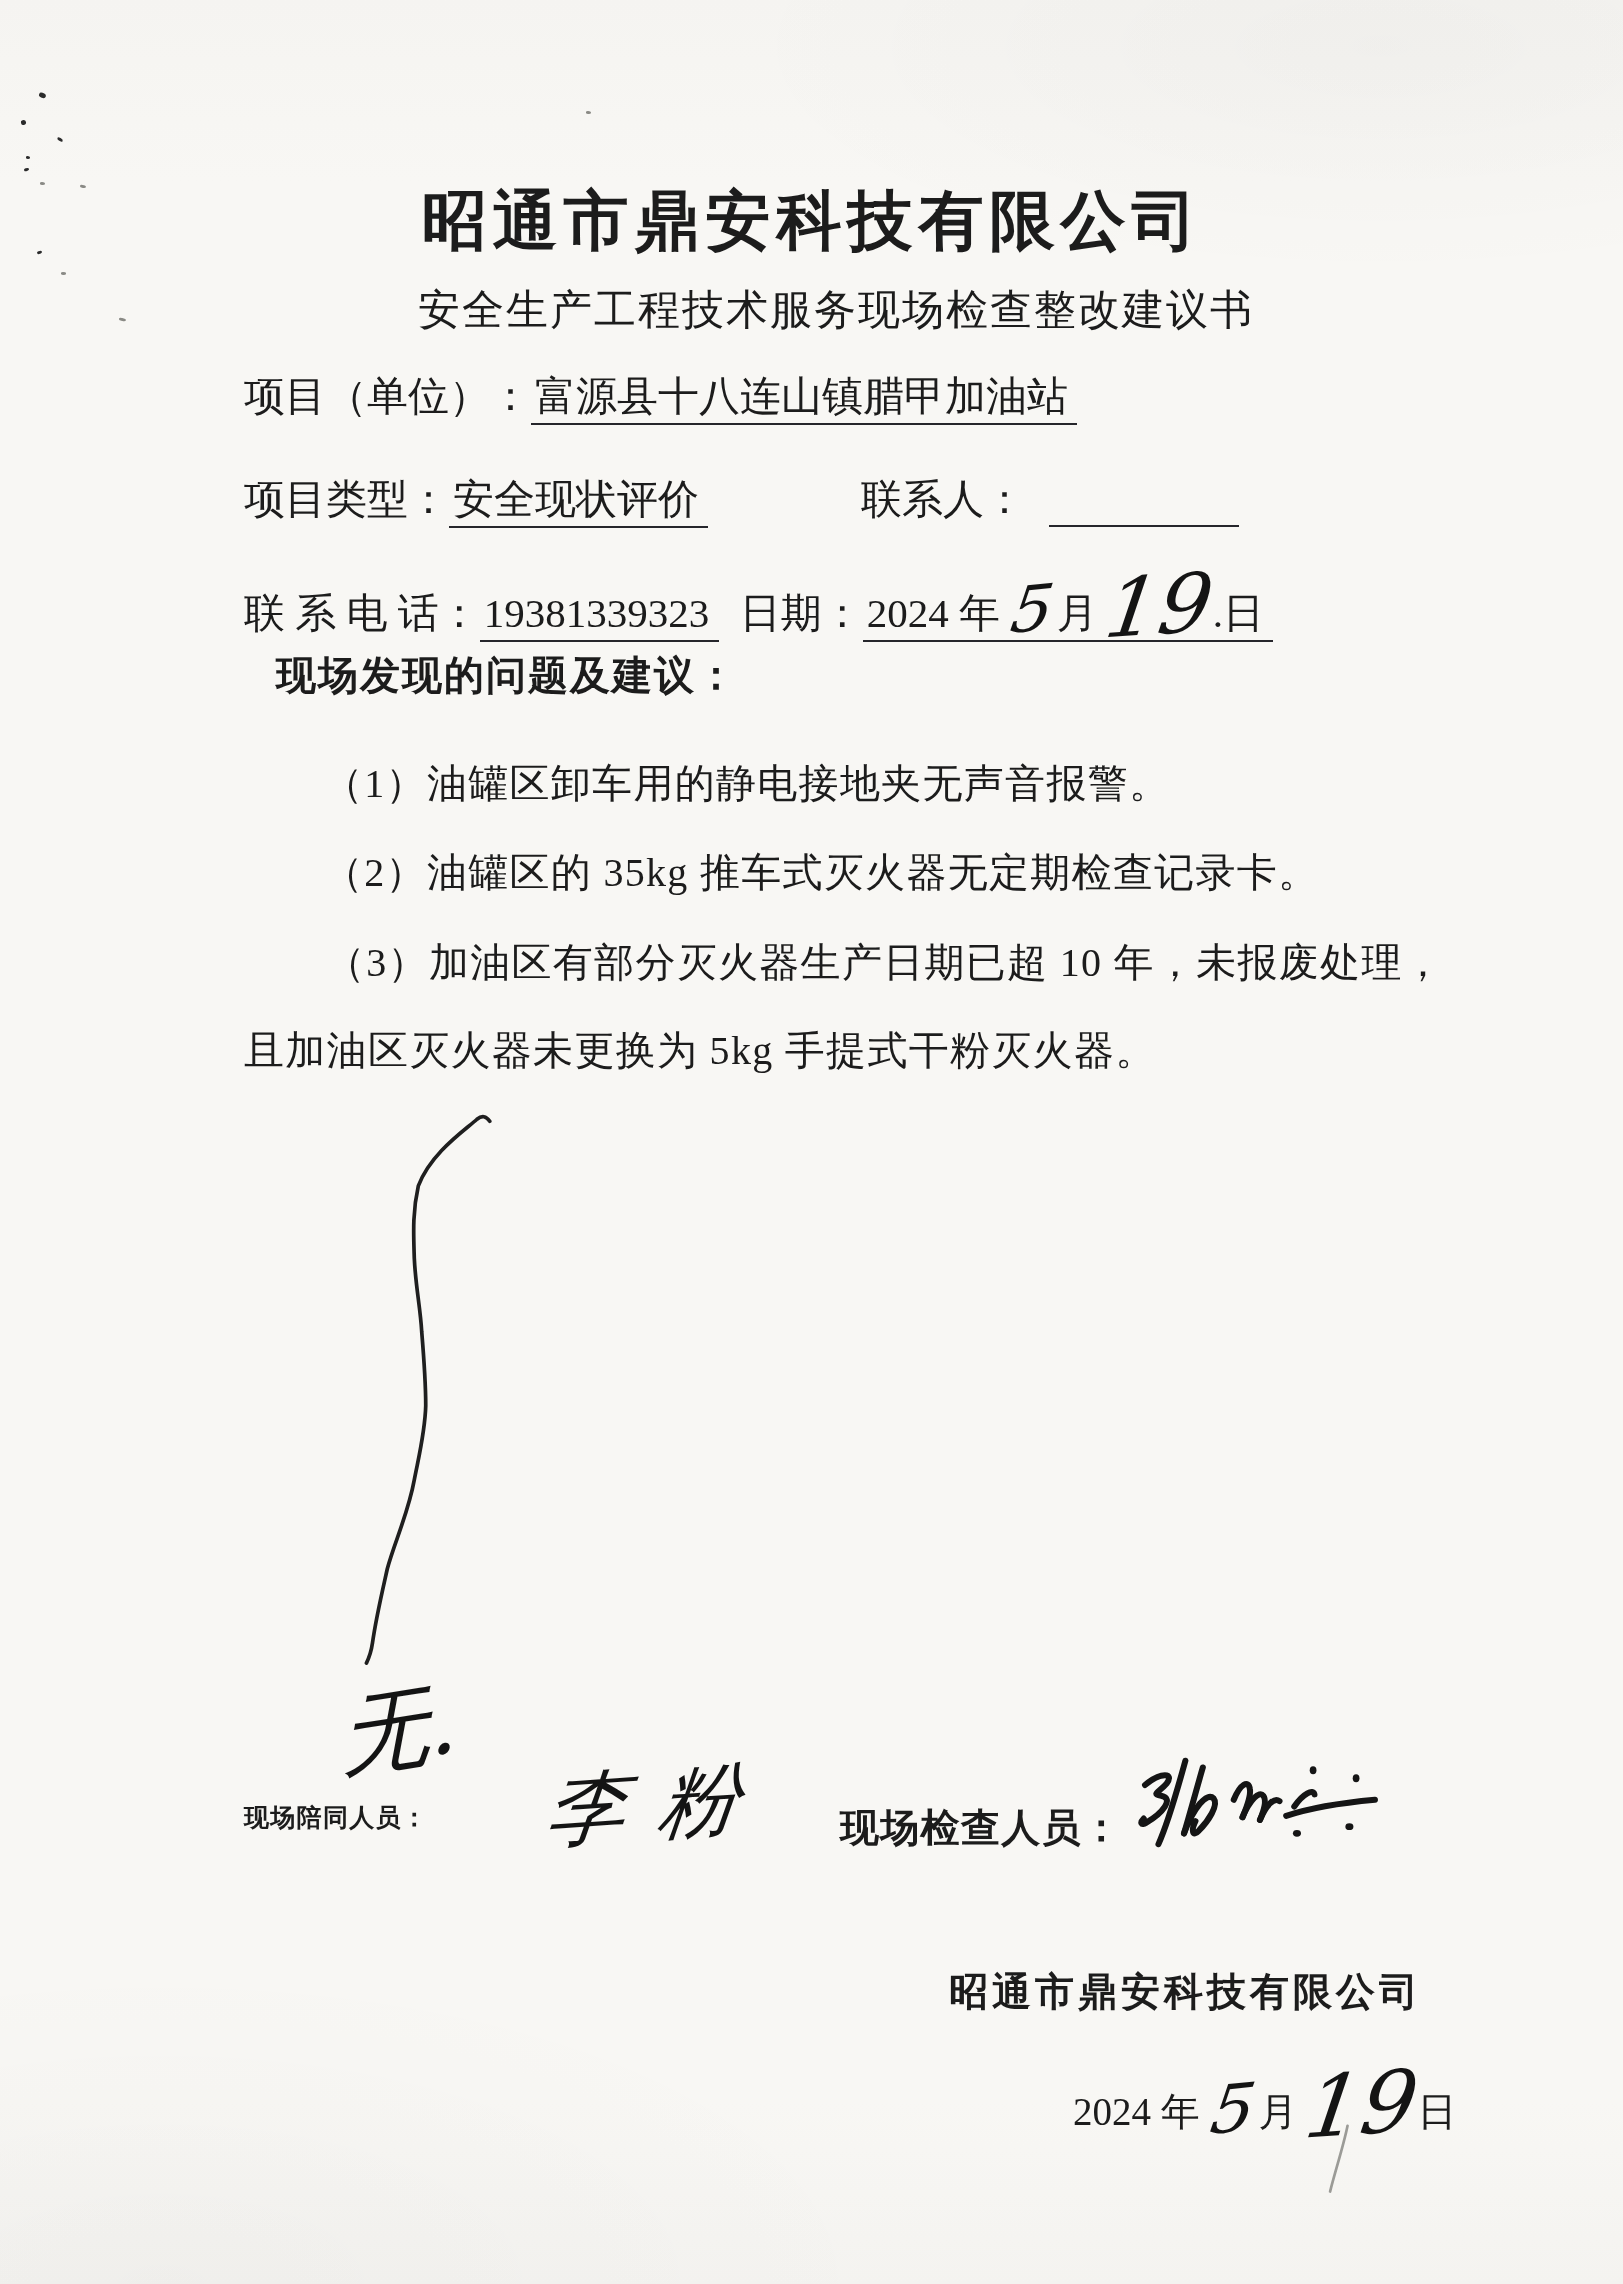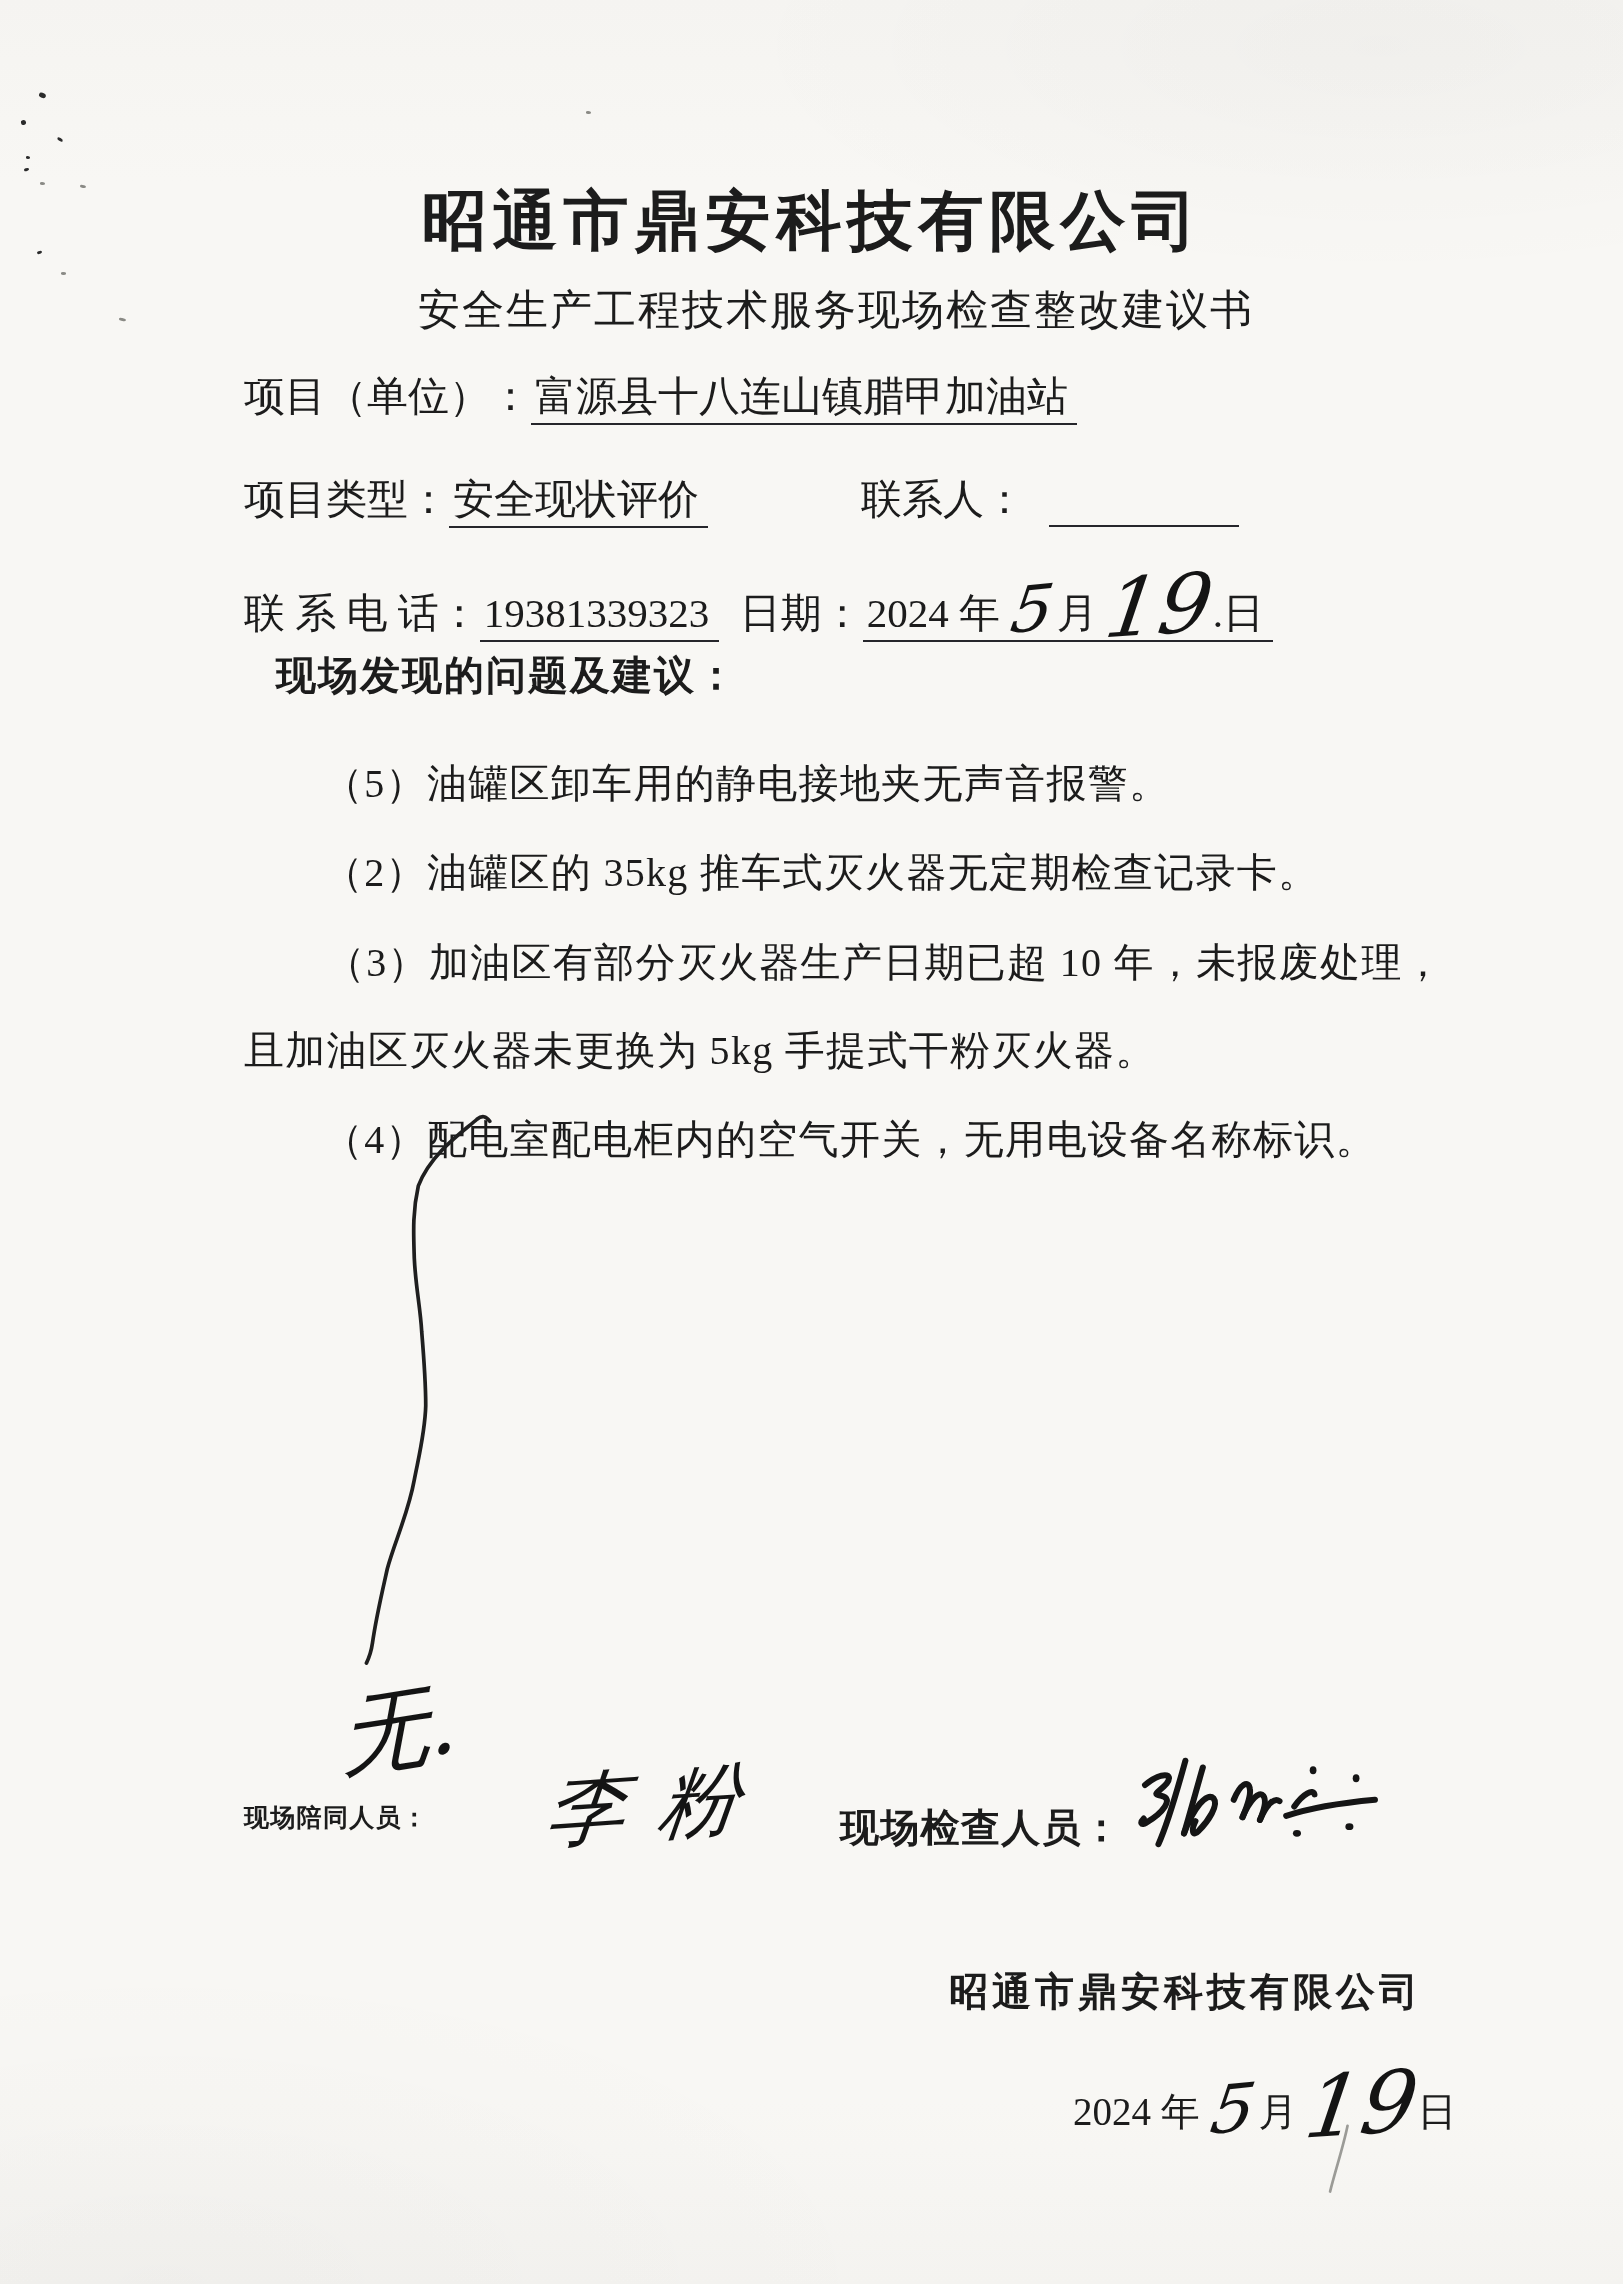--- a/index.html
+++ b/index.html
@@ -62,25 +62,24 @@
   <div class="abs fieldline serif" style="left:861px;top:472px;">
     <span>联系人：</span><span class="ublank" style="width:190px;margin-left:24px;"><span></span></span>
   </div>
 
   <div class="abs fieldline serif" style="left:244px;top:566px;">
     <span>联 系 电 话：</span><span class="u">19381339323</span>
     <span style="margin-left:10.8px;">日期：</span><span class="u"><span>2024 年</span><span class="hand hand5">5</span><span>月</span><span class="hand hand19">19</span><span>.</span><span>日</span></span>
   </div>
 
   <div class="abs sansb" style="left:244px;top:648px;font-size:40px;letter-spacing:2px;margin-left:32px;">现场发现的问题及建议：</div>
-  <div class="abs bodyline serif" style="left:323px;top:756px;">（5）油罐区卸车用的静电接地夹无声音报警。</div>
+  <div class="abs bodyline serif" style="left:323px;top:756px;">（1）油罐区卸车用的静电接地夹无声音报警。</div>
   <div class="abs bodyline serif" style="left:323px;top:845px;">（2）油罐区的 35kg 推车式灭火器无定期检查记录卡。</div>
   <div class="abs bodyline serif" style="left:325px;top:935px;font-family:Liberation Serif, serif;">（3）加油区有部分灭火器生产日期已超 10 年，未报废处理，</div>
   <div class="abs bodyline serif" style="left:244px;top:1023px;">且加油区灭火器未更换为 5kg 手提式干粉灭火器。</div>
-  <div class="abs bodyline serif" style="left:323px;top:1112px;">（4）配电室配电柜内的空气开关，无用电设备名称标识。</div>
 
   <svg class="abs" style="left:357px;top:1105px;" width="155" height="573" viewBox="0 0 230 850">
     <path d="M197,24 q-8,-12 -19,-3 C162,36 110,70 91,120 C82,160 84,192 85,227
              C87,270 94,300 96,336 C99,372 102,410 102,446
              C101,485 92,520 85,556 C76,606 55,650 45,688
              C37,724 28,762 23,798 C21,812 18,820 14,828" fill="none" stroke="#1f1f1f" stroke-width="5.5" stroke-linecap="round"></path>
   </svg>
 
   <div class="abs hand" style="left:340px;top:1670px;font-size:89px;transform:rotate(-9deg) skewX(-6deg);">无.</div>
 

